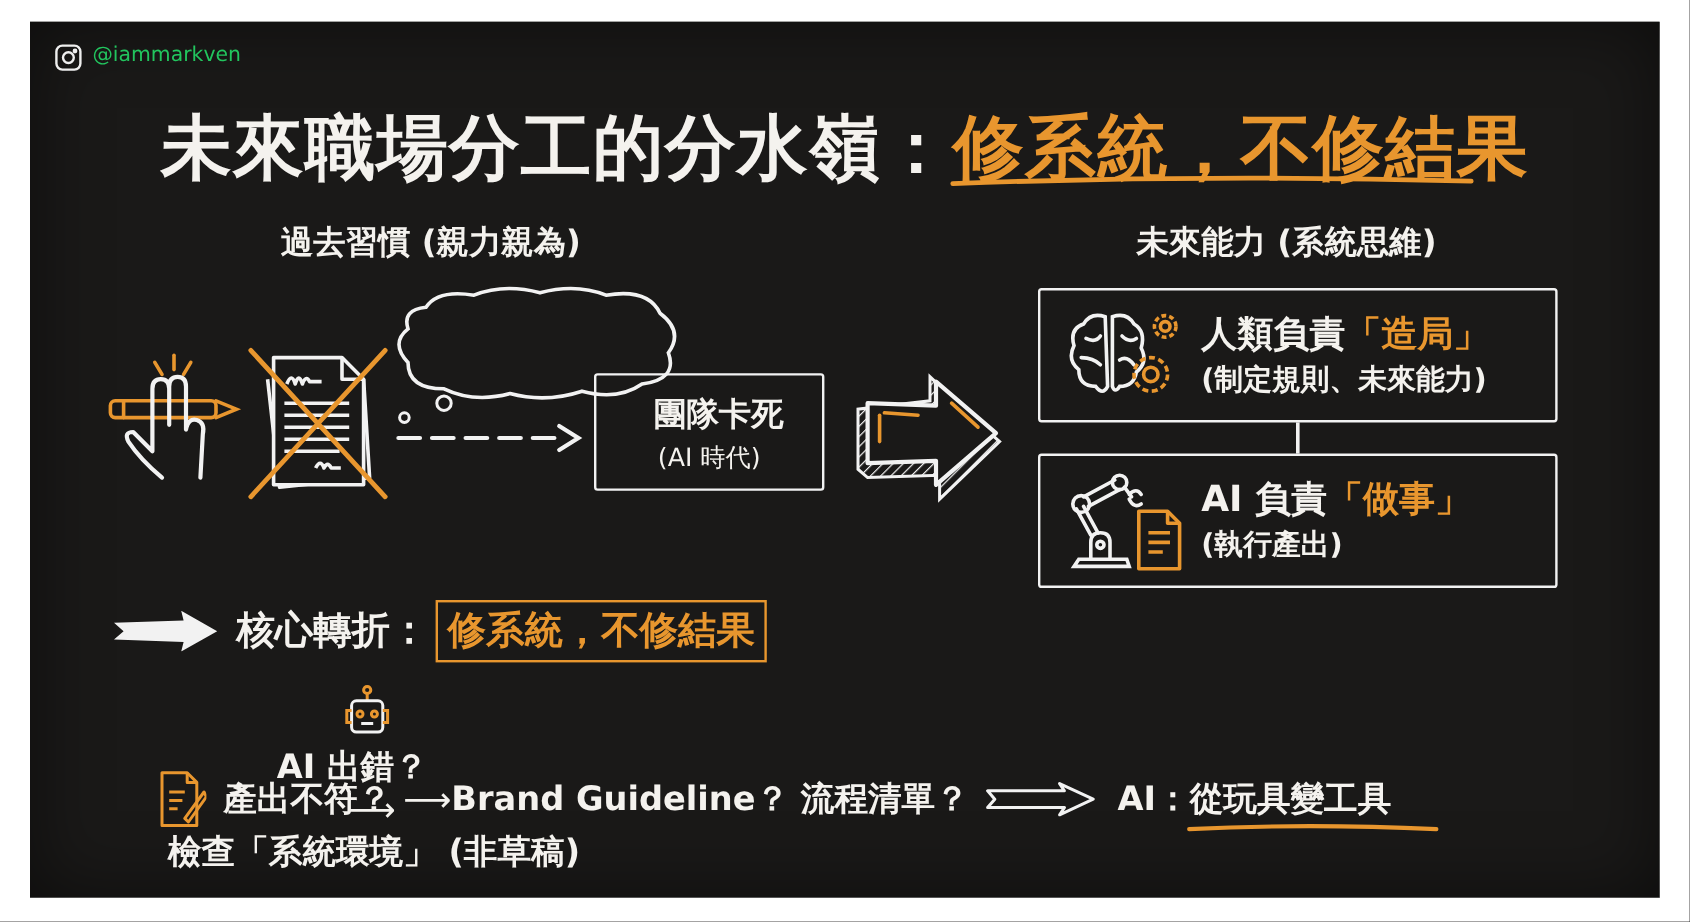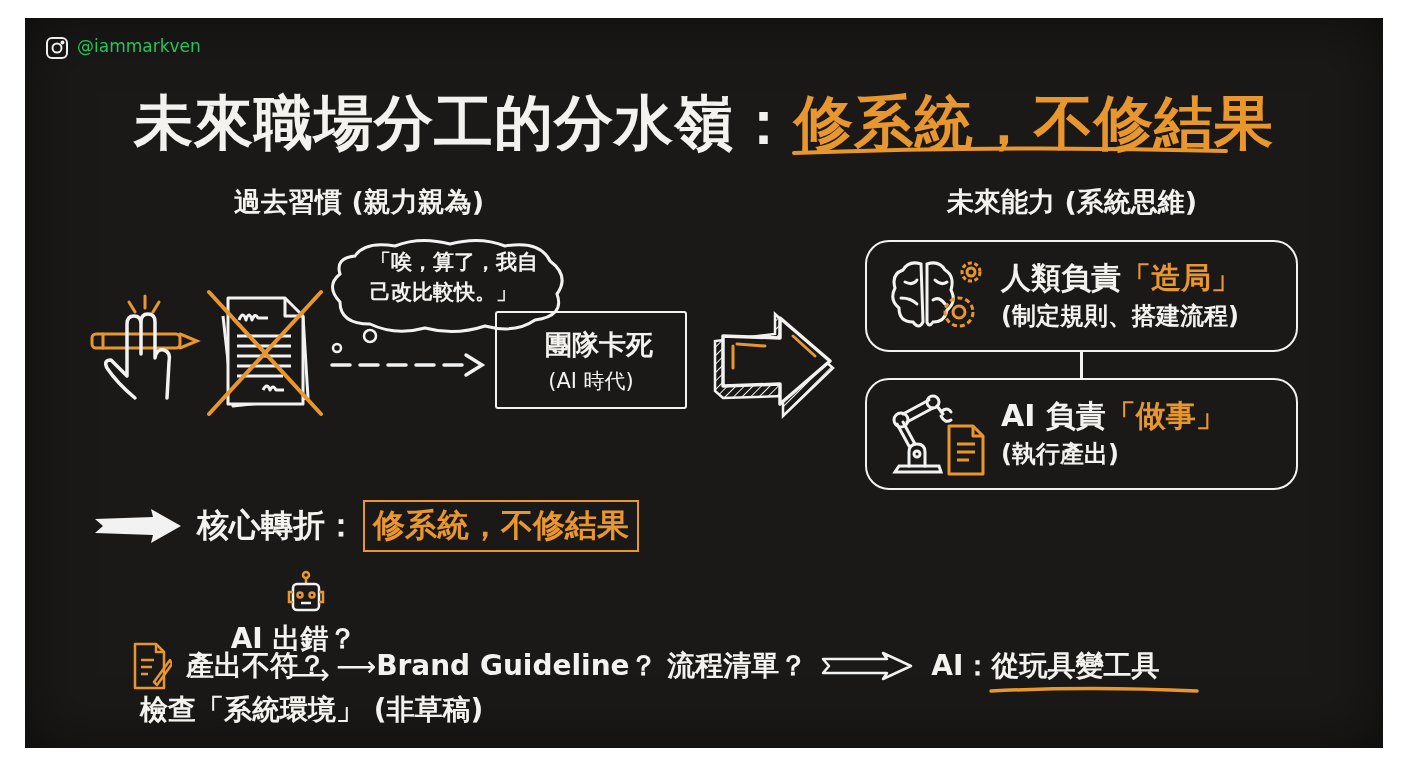--- a/index.html
+++ b/index.html
@@ -25,21 +25,21 @@
 
   .bubble-text { font-size: 21px; font-weight: bold; line-height: 30px; white-space: nowrap; }
 
   .box {
     border: 2.5px solid #f2f2f2; border-radius: 3px; box-sizing: border-box;
   }
   .team-box { left: 470px; top: 293px; width: 192px; height: 98px; text-align: center; }
   .team-box .l1 { font-size: 27px; font-weight: bold; margin-top: 14px; padding-left: 16px; }
   .team-box .l2 { font-size: 21px; margin-top: 4px; }
 
-  .role-box { left: 840px; width: 433px; height: 112px; border-radius: 24px; }
+  .role-box { left: 840px; width: 433px; height: 112px; }
   .role-box .l1 { position: absolute; left: 134px; top: 16px; font-size: 30px; font-weight: bold; white-space: nowrap; }
   .role-box .l2 { position: absolute; left: 134px; top: 58px; font-size: 24px; font-weight: bold; white-space: nowrap; }
 
   .core-row { left: 68px; top: 482px; display: flex; align-items: center; }
   .core-label { font-size: 32px; font-weight: bold; margin-left: 14px; white-space: nowrap; }
   .core-box { border: 2.5px solid #e8962e; padding: 2px 8px; margin-left: 6px; font-size: 32px; font-weight: bold; color: #e8962e; white-space: nowrap; }
 
   .row { display: flex; align-items: center; white-space: nowrap; font-size: 28px; font-weight: bold; }
   .row .sp { display: inline-block; }
 </style>
@@ -95,24 +95,20 @@
       <line x1="6" y1="6" x2="118" y2="128"></line>
         <line x1="118" y1="6" x2="6" y2="128"></line>
     </g>
   </svg>
 
   <svg class="abs" style="left:300px; top:218px;" width="250" height="120" viewBox="0 0 250 120">
     <path d="M30 20 Q 40 5 70 10 Q 95 0 125 8 Q 155 0 180 10 Q 215 4 225 25 Q 245 40 232 58 Q 240 80 210 84 Q 190 98 160 90 Q 130 100 100 92 Q 70 100 45 88 Q 15 88 15 66 Q 0 50 15 38 Q 10 22 30 20 Z" stroke="#f2f2f2" stroke-width="3" fill="none"></path>
     <circle cx="45" cy="100" r="6" stroke="#f2f2f2" stroke-width="2.5" fill="none"></circle>
     <circle cx="12" cy="112" r="4" stroke="#f2f2f2" stroke-width="2.5" fill="none"></circle>
   </svg>
-  <div class="abs bubble-text" style="left:345px; top:229px;">
-    <div>「唉，算了，我自</div>
-    <div>己改比較快。」</div>
-  </div>
 
   <svg class="abs" style="left:305px; top:334px;" width="160" height="26" viewBox="0 0 160 26">
     <line x1="2" y1="13" x2="140" y2="13" stroke="#f2f2f2" stroke-width="3.5" stroke-dasharray="18 10" stroke-linecap="round"></line>
     <path d="M136 3 L152 13 L136 23" stroke="#f2f2f2" stroke-width="3.5" fill="none" stroke-linecap="round"></path>
   </svg>
 
   <div class="abs box team-box">
     <div class="l1">團隊卡死</div>
     <div class="l2">(AI 時代)</div>
   </div>
@@ -144,21 +140,21 @@
       <g stroke="#e8962e" stroke-width="3" fill="none">
         <circle cx="82" cy="16" r="9" stroke-dasharray="4 2.5"></circle>
           <circle cx="82" cy="16" r="4"></circle>
         <circle cx="70" cy="56" r="14" stroke-dasharray="5 3"></circle>
           <circle cx="70" cy="56" r="6"></circle>
       </g>
     </svg>
     <div class="l1">
       <span>人類負責</span><span class="orange">「造局」</span>
     </div>
-    <div class="l2">(制定規則、搭建流程)</div>
+    <div class="l2">(制定規則、未來能力)</div>
   </div>
 
   <div class="abs" style="left:1055px; top:334px; width:3px; height:26px; background:#f2f2f2;"></div>
 
   <div class="abs core-row">
     <svg width="90" height="34" viewBox="0 0 90 34">
       <path d="M2 10 L60 8 L58 0 L88 17 L58 34 L60 26 L2 24 L10 17 Z" fill="#f2f2f2"></path>
     </svg>
     <span class="core-label">核心轉折：</span>
     <span class="core-box">修系統，不修結果</span>

